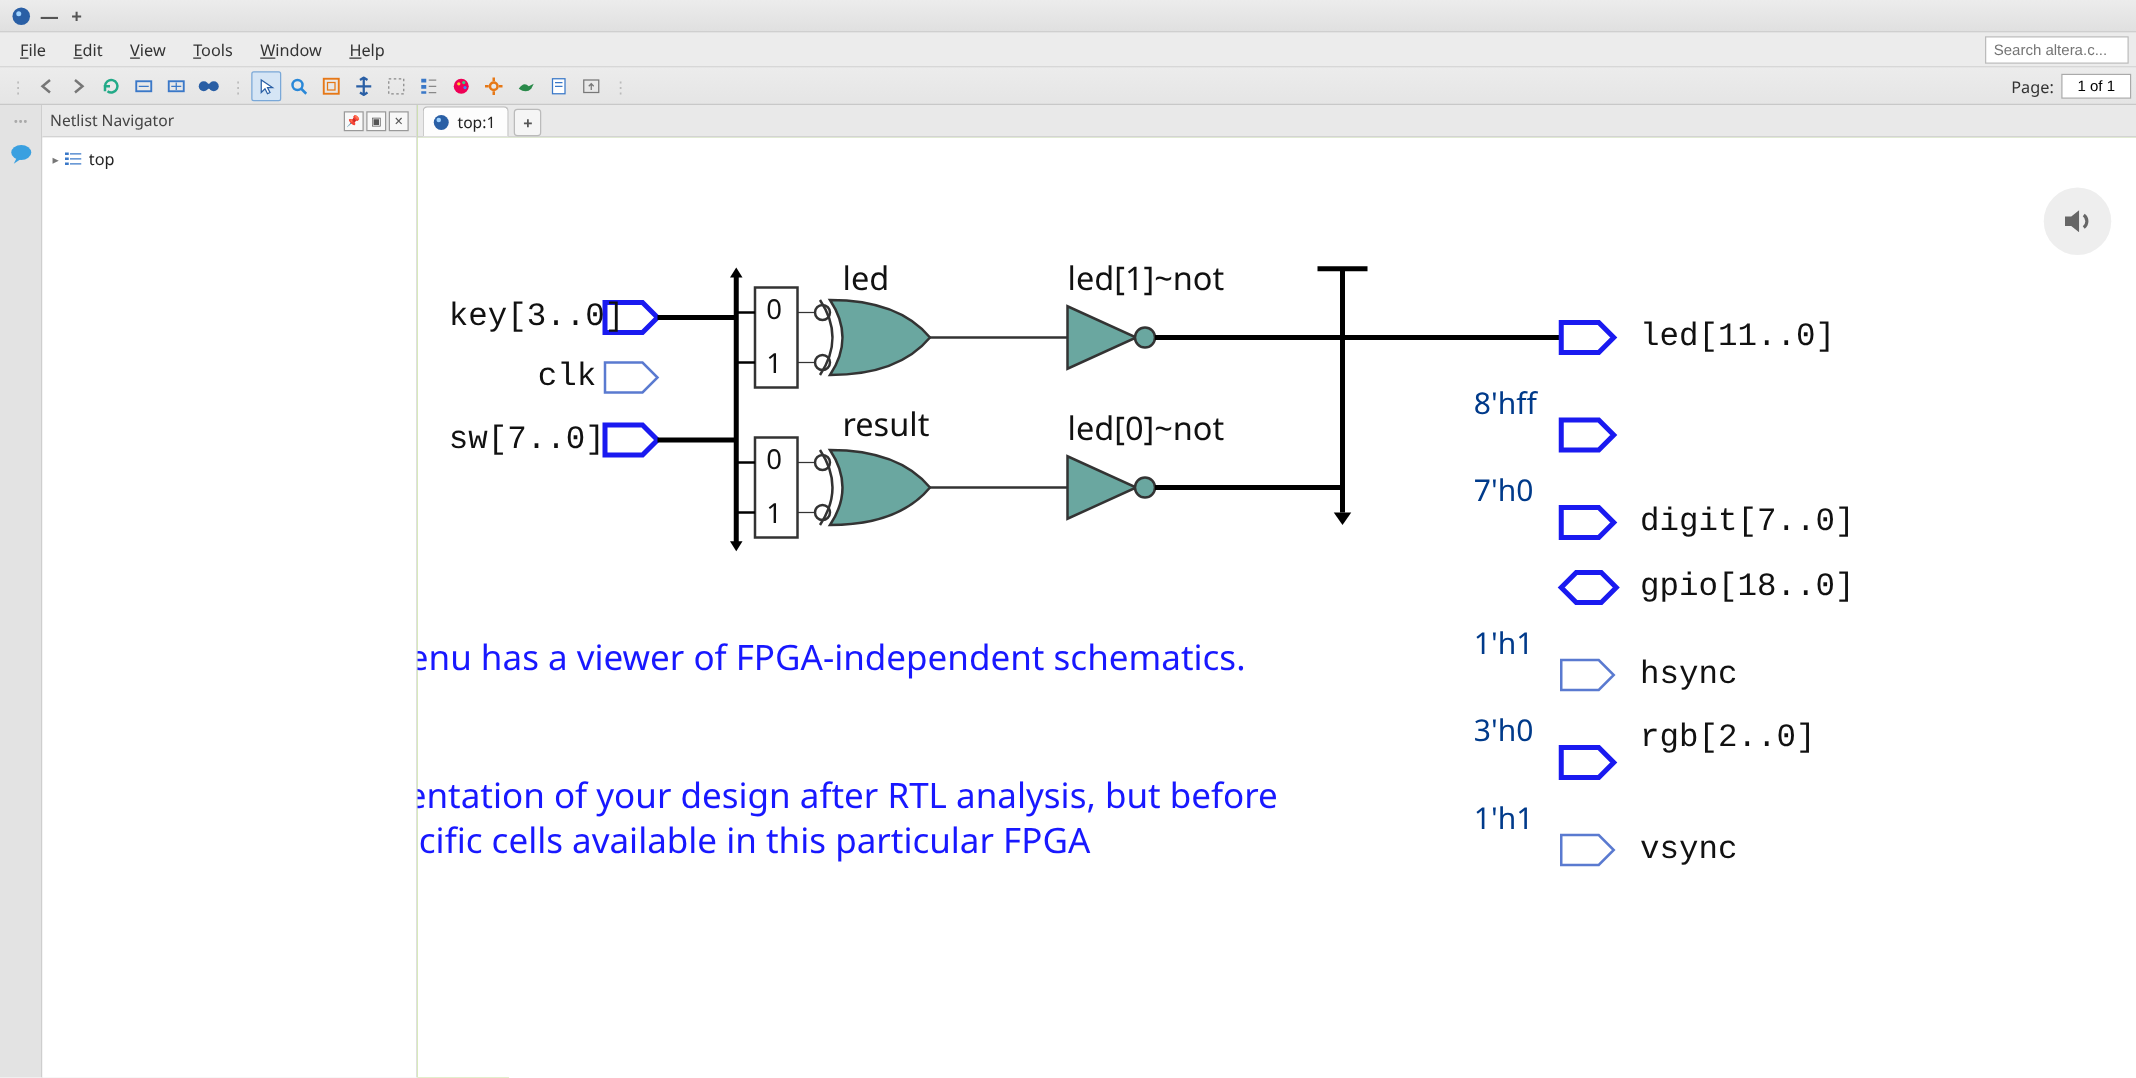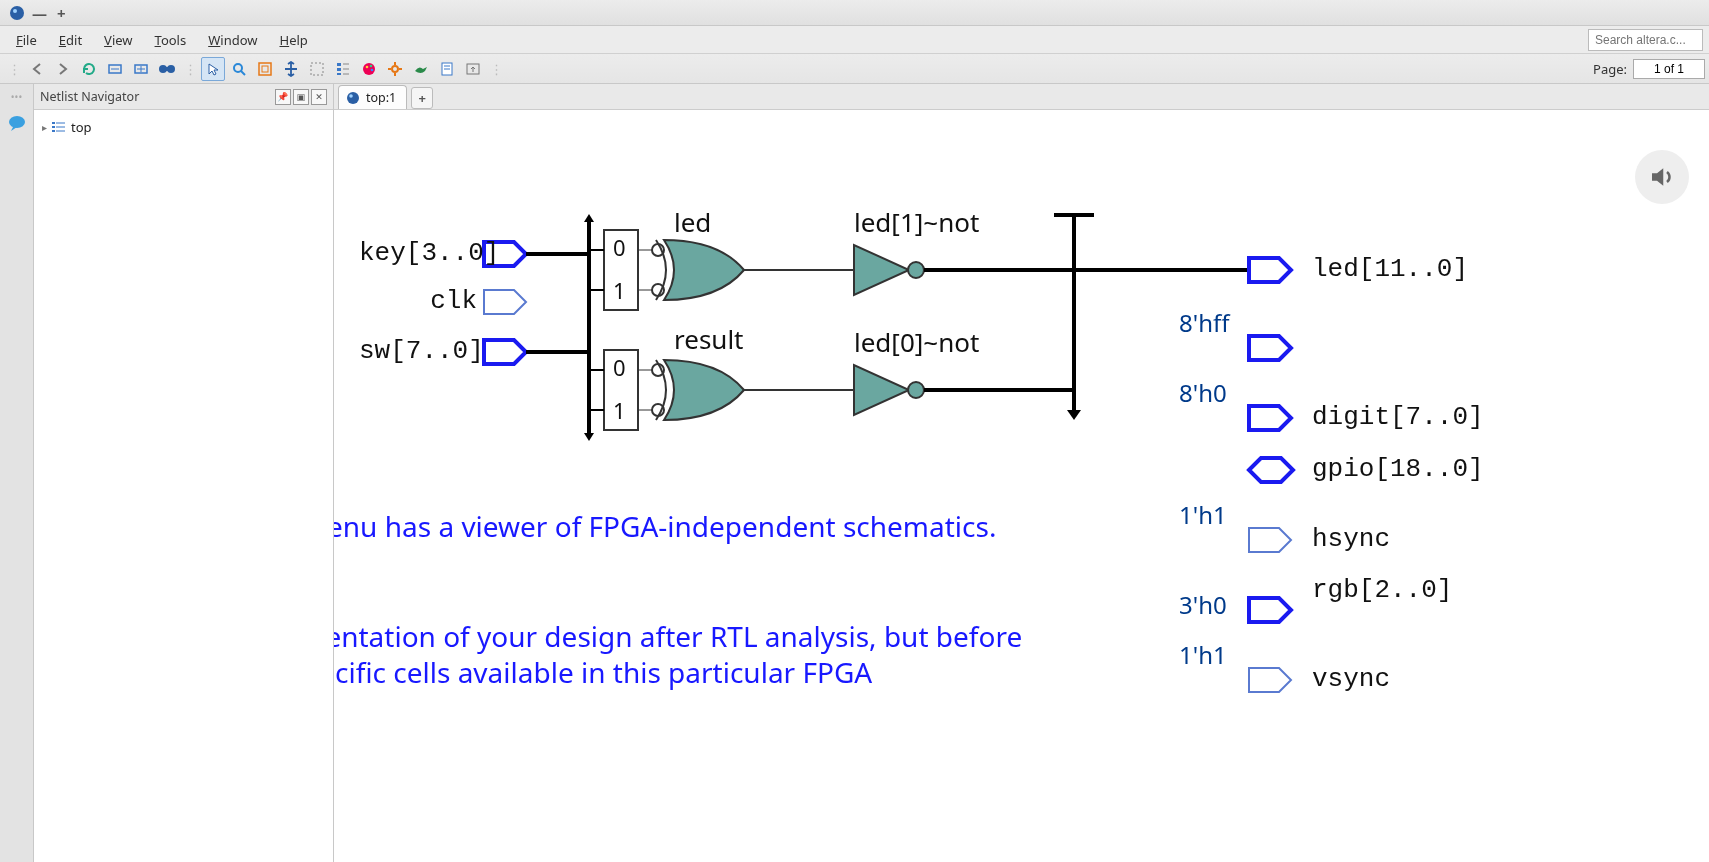--- a/index.html
+++ b/index.html
@@ -18,21 +18,21 @@
 .menubar .menu u{text-decoration:underline;}
 .menubar .spacer{flex:1;}
 .searchbox{width:115px;height:22px;border:1px solid #bbb;background:#fff;font-size:12px;color:#888;padding:2px 6px;}
 
 
 .toolbar{display:flex;align-items:center;height:30px;background:linear-gradient(#ececec,#e5e5e5);border-bottom:1px solid #c8c8c8;padding:0 4px;}
 .toolbar .grip{color:#bbb;letter-spacing:-1px;padding:0 4px;}
 .toolbar .tbtn{width:24px;height:24px;display:inline-flex;align-items:center;justify-content:center;margin:0 1px;cursor:pointer;border-radius:2px;}
 .toolbar .spacer{flex:1;}
 .toolbar .pagelbl{color:#333;margin-right:6px;}
-.toolbar .pagebox{width:72px;height:20px;border:1px solid #aaa;background:#fff;text-align:center;font-size:12px;}
+.toolbar .pagebox{width:56px;height:20px;border:1px solid #aaa;background:#fff;text-align:center;font-size:12px;}
 
 
 .body{display:flex;height:calc(100% - 84px);}
 .leftgutter{width:34px;background:#e3e3e3;border-right:1px solid #c8c8c8;display:flex;flex-direction:column;align-items:center;padding-top:6px;gap:10px;}
 .sidepanel{width:300px;background:#fafafa;border-right:1px solid #c8c8c8;display:flex;flex-direction:column;}
 .panelhdr{display:flex;align-items:center;height:26px;background:#e9e9e9;border-bottom:1px solid #ccc;padding:0 6px;font-size:12.5px;color:#444;}
 .panelhdr .hspacer{flex:1;}
 .panelhdr .hicon{width:16px;height:16px;border:1px solid #999;background:#f8f8f8;margin-left:2px;font-size:9px;display:inline-flex;align-items:center;justify-content:center;color:#555;cursor:pointer;}
 .tree{padding:6px 6px;flex:1;background:#fff;border:none;font-size:13px;}
 .tree-row{display:flex;align-items:center;gap:4px;padding:2px 2px;cursor:pointer;}
@@ -354,22 +354,22 @@
       <div class="schemlabel" style="left:520px;top:214px;">led[0]~not</div>
 
       <div class="portlabel" style="left:978px;top:144px;">led[11..0]</div>
       <div class="portlabel" style="left:978px;top:292px;">digit[7..0]</div>
       <div class="portlabel" style="left:978px;top:344px;">gpio[18..0]</div>
       <div class="portlabel" style="left:978px;top:414px;">hsync</div>
       <div class="portlabel" style="left:978px;top:465px;">rgb[2..0]</div>
       <div class="portlabel" style="left:978px;top:554px;">vsync</div>
 
       <div class="constlabel" style="left:845px;top:196px;">8'hff</div>
-      <div class="constlabel" style="left:845px;top:266px;">8'h0</div>
+      <div class="constlabel" style="left:845px;top:266px;">7'h0</div>
       <div class="constlabel" style="left:845px;top:388px;">1'h1</div>
-      <div class="constlabel" style="left:845px;top:478px;">3'h0</div>
+      <div class="constlabel" style="left:845px;top:458px;">3'h0</div>
       <div class="constlabel" style="left:845px;top:528px;">1'h1</div>
 
       <div class="annot" style="left:-260px;top:398px;width:980px;">The task window menu has a viewer of FPGA-independent schematics.</div>
       <div class="annot" style="left:-260px;top:508px;width:980px;">It shows the representation of your design after RTL analysis, but before mapping RTL to specific cells available in this particular FPGA</div>
     </div>
   </div>
 </div>
 
 </body></html>

